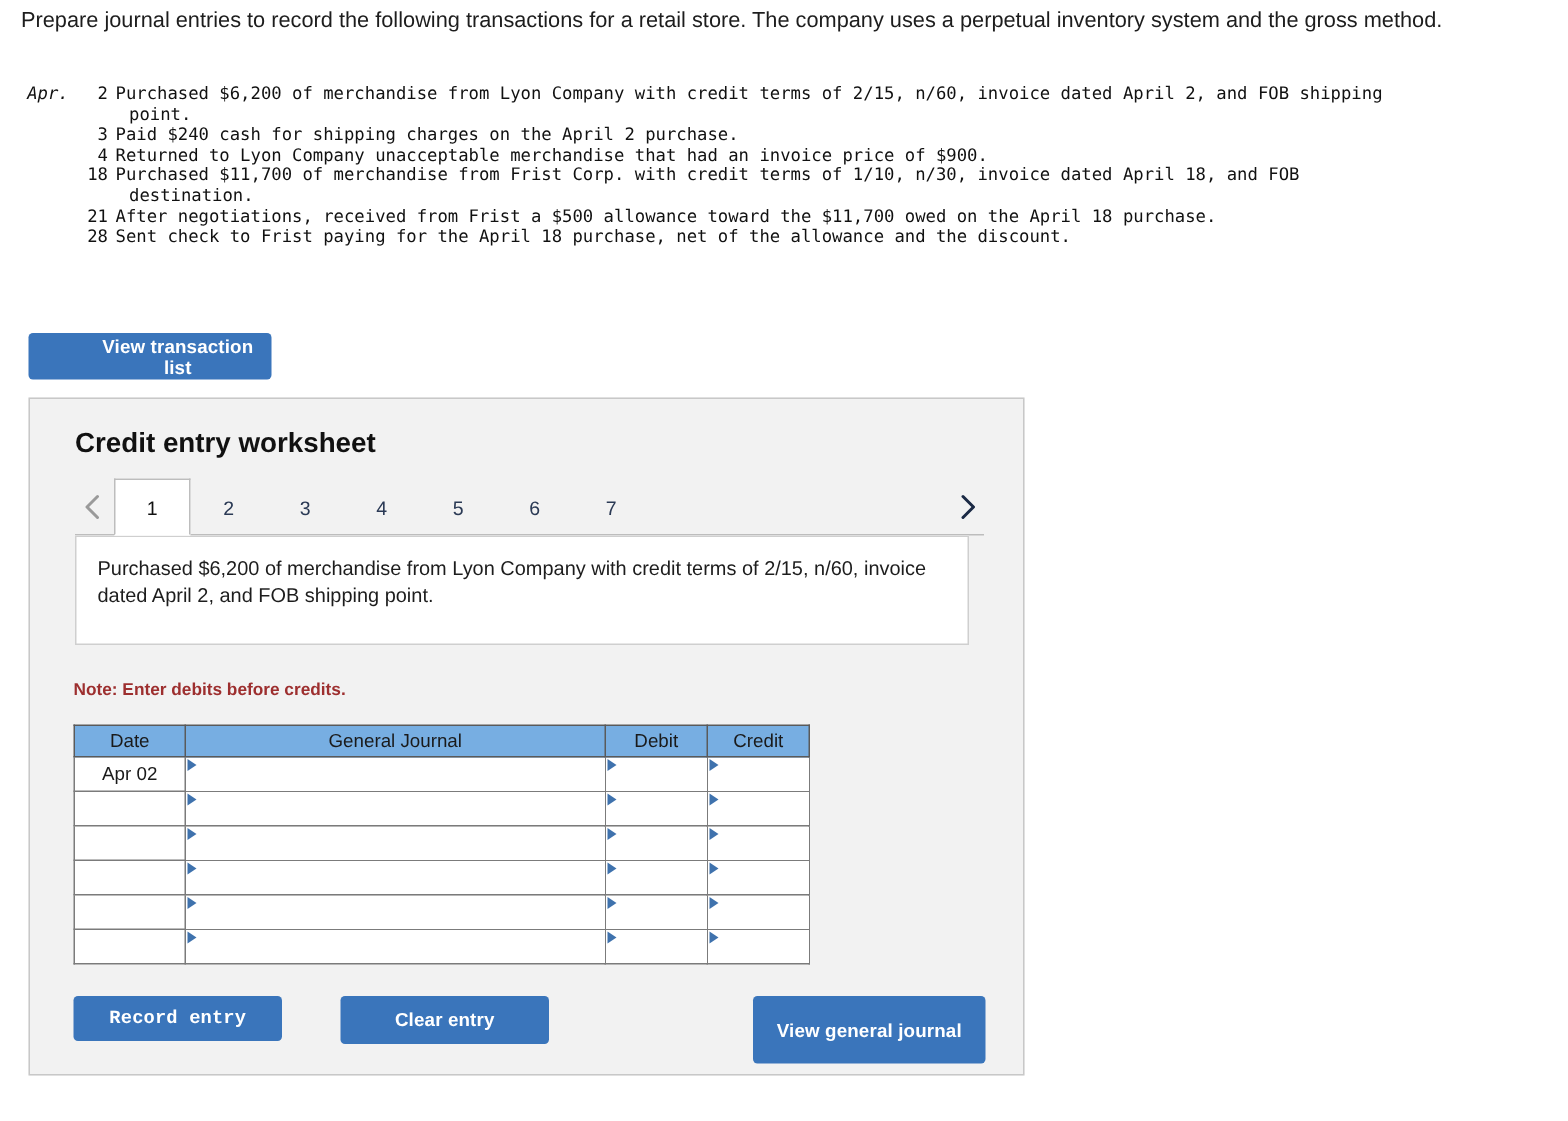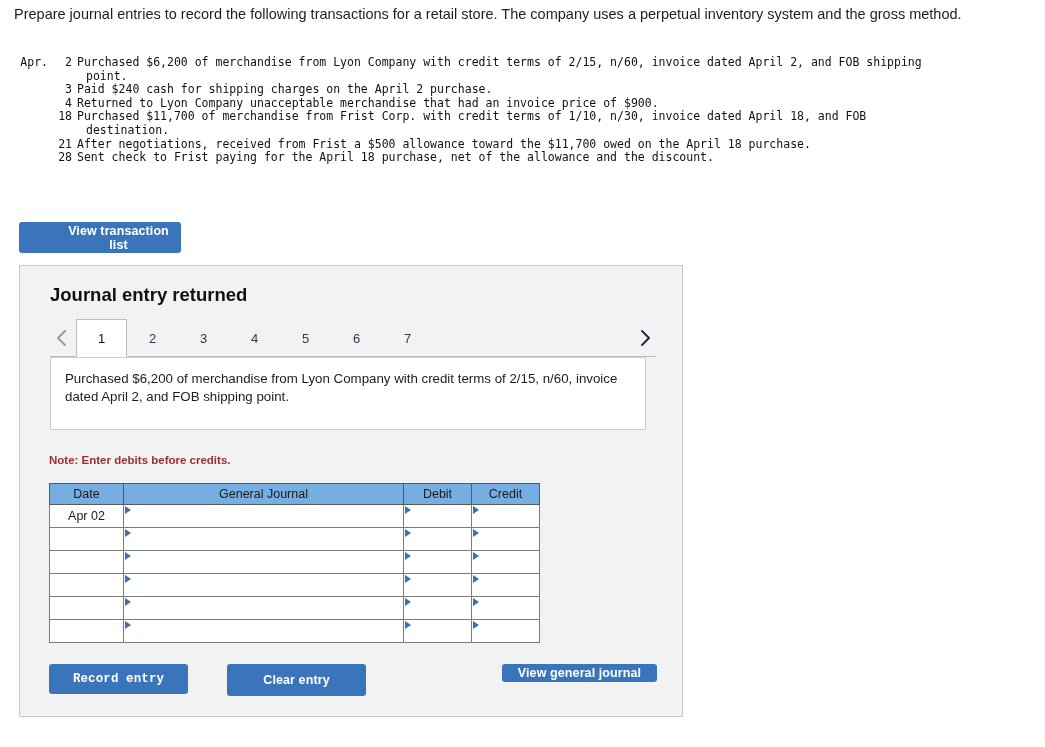--- a/index.html
+++ b/index.html
@@ -38,21 +38,22 @@
     line-height: 13.6px;
     color: #111;
   }
   .txn-row {
     display: flex;
     align-items: flex-start;
   }
   .txn-month {
     width: 32px;
     flex: 0 0 32px;
-    text-align: right;
+    text-align: center;
+    font-style: italic;
   }
   .txn-day {
     width: 24px;
     flex: 0 0 24px;
     text-align: right;
     padding-right: 5px;
   }
   .txn-text {
     flex: 1 1 auto;
     white-space: normal;
@@ -251,21 +252,21 @@
     left: 207px;
     top: 398px;
     width: 139px;
     height: 32px;
   }
   #viewgj-btn {
     position: absolute;
     left: 482px;
     top: 398px;
     width: 155px;
-    height: 18px;
+    height: 45px;
   }
 </style>
 </head>
 <body>
 
 <div id="intro">Prepare journal entries to record the following transactions for a retail store. The company uses a perpetual inventory system and the gross method.</div>
 
 <div id="txn-list">
     <div class="txn-row">
       <div class="txn-month">Apr.</div>
@@ -296,21 +297,21 @@
       <div class="txn-month"></div>
       <div class="txn-day">28</div>
       <div class="txn-text">Sent check to Frist paying for the April 18 purchase, net of the allowance and the discount.</div>
     </div>
   </div>
 
 <button class="btn" id="view-txn-btn">View transaction list</button>
 
 <div id="panel">
 
-  <div id="panel-title">Journal entry returned</div>
+  <div id="panel-title">Credit entry worksheet</div>
 
   <div id="tab-underline"></div>
 
   <div id="tabstrip">
     <div class="chev" id="chev-left">
       <svg width="11" height="18" viewBox="0 0 11 18" aria-hidden="true">
         <polyline points="9,2 2,9 9,16" fill="none" stroke="#9a9a9a" stroke-width="2" stroke-linecap="round" stroke-linejoin="round"></polyline>
       </svg>
     </div>
     <div class="chev" id="chev-right">

